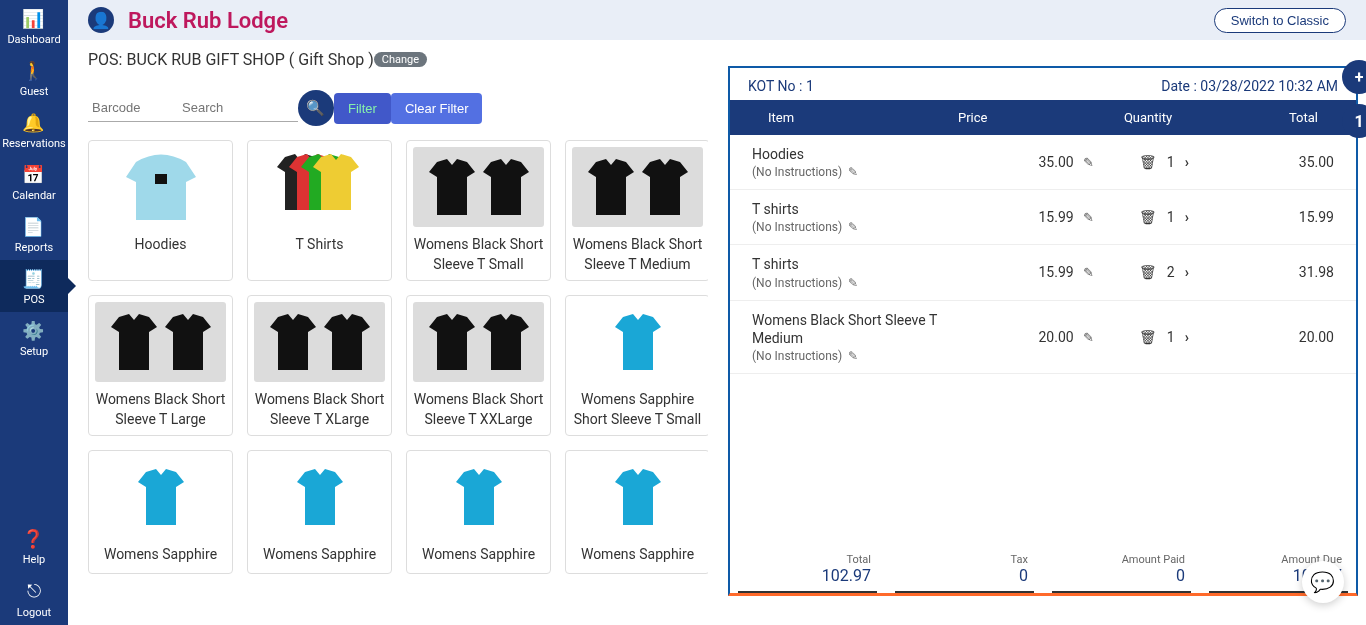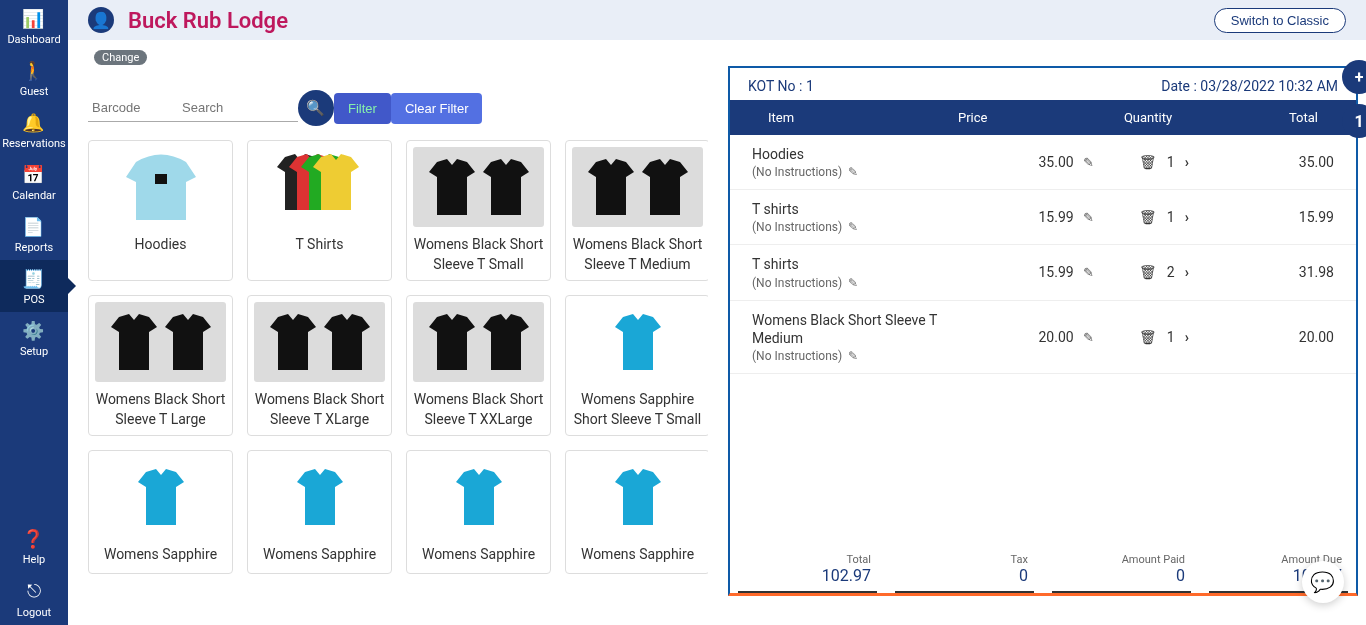--- a/index.html
+++ b/index.html
@@ -17,21 +17,21 @@
 .header { position: fixed; left: 68px; top: 0; right: 0; height: 40px; background: #e9eef7; display: flex; align-items: center; padding: 0 20px; }
 .header-user { width: 26px; height: 26px; border-radius: 50%; background: #1b3a7a; color:#fff; display:flex; align-items:center; justify-content:center; font-size:16px; margin-right: 14px; }
 .header-title { font-size: 22px; font-weight: 600; color: #be185d; }
 .switch-classic { margin-left: auto; border: 1px solid #1b3a7a; color: #1b3a7a; background: #fff; border-radius: 16px; padding: 4px 16px; font-size: 13px; cursor: pointer; }
 
 
 .main { position: absolute; left: 68px; top: 40px; right: 0; bottom: 0; background:#fff; }
 
 
 .pos-row { padding: 10px 20px 4px; display:flex; align-items:center; font-size:16px; color:#333; }
-.pos-row .change { background:#6c757d; color:#fff; border-radius:10px; font-size:11px; padding:1px 8px; margin-left:6px; cursor:pointer; }
+.pos-row .change { background:#6c757d; color:#fff; border-radius:10px; font-size:11px; padding:1px 8px; cursor:pointer; }
 
 
 .left-pane { position:absolute; left:20px; top:50px; width:620px; }
 .search-row { display:flex; align-items:center; margin-bottom:14px; }
 .search-row input { border:none; border-bottom:1px solid #aaa; padding:6px 4px; font-size:13px; outline:none; }
 .barcode-input { width:90px; }
 .search-input { width:120px; }
 .search-btn { width:36px; height:36px; border-radius:50%; background:#1b3a7a; color:#fff; border:none; display:flex; align-items:center; justify-content:center; cursor:pointer; font-size:15px; }
 .filter-btn { background:#4158c9; color:#86efac; border:none; padding:8px 14px; border-radius:4px; cursor:pointer; font-size:13px; }
 .clear-btn { background:#5370e2; color:#fff; border:none; padding:8px 14px; border-radius:4px; cursor:pointer; font-size:13px; }
@@ -134,20 +134,21 @@
 
 <div class="header">
   <div class="header-user">👤</div>
   <div class="header-title">Buck Rub Lodge</div>
   <button class="switch-classic">Switch to Classic</button>
 </div>
 
 <div class="main">
 
   <div class="pos-row">
+    <span>POS: BUCK RUB GIFT SHOP ( Gift Shop )</span>
     <span class="change">Change</span>
   </div>
 
   <div class="left-pane">
     <div class="search-row">
       <input class="barcode-input" placeholder="Barcode" style="">
       <input class="search-input" placeholder="Search" style="">
       <button class="search-btn">
         <span>🔍</span>
       </button>

